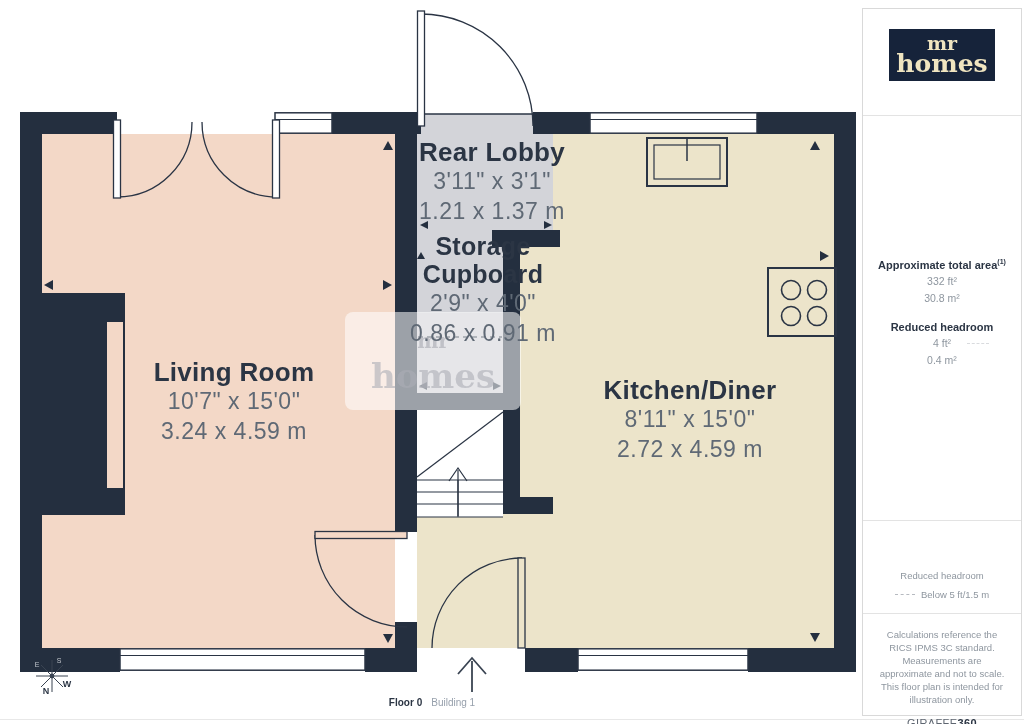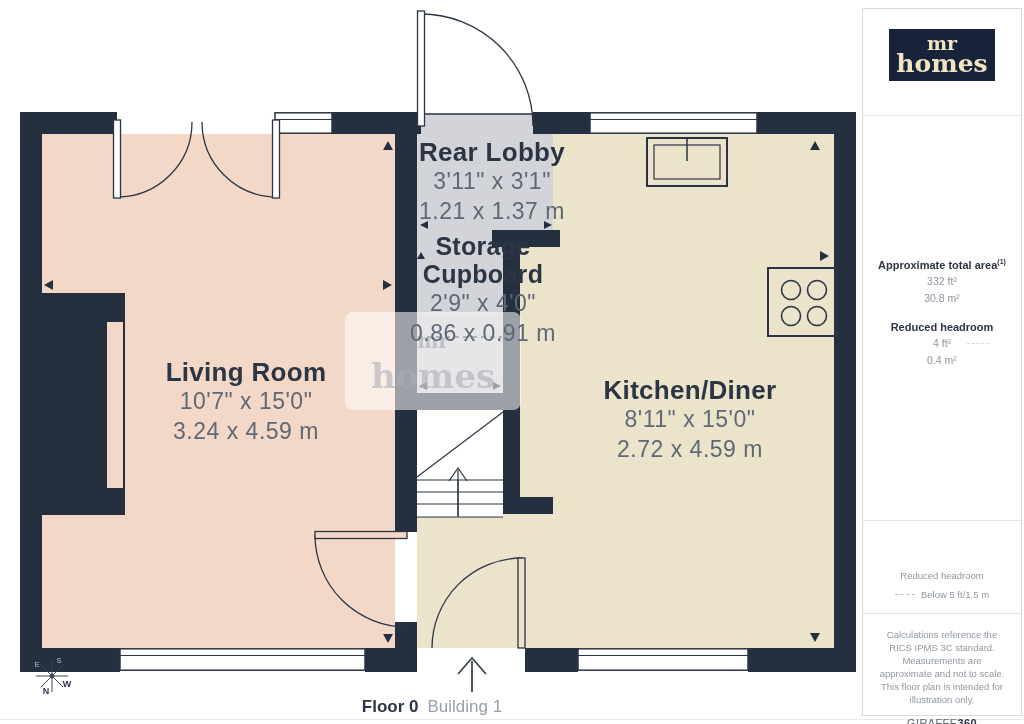--- a/index.html
+++ b/index.html
@@ -5,21 +5,21 @@
   html,body{margin:0;padding:0;background:#ffffff;width:1024px;height:724px;overflow:hidden;
     font-family:"Liberation Sans", sans-serif;}
   #canvas{position:relative;width:1024px;height:724px;background:#fff;}
   #plan-svg{position:absolute;left:0;top:0;}
   
   .room-label{position:absolute;transform:translate(-50%,-50%);text-align:center;white-space:nowrap;z-index:5;}
   .room-name{font-size:26px;font-weight:700;color:#2b3544;line-height:28px;letter-spacing:.3px;}
   .room-dim{font-size:23px;font-weight:400;color:#5f6975;line-height:30px;letter-spacing:.5px;}
   
   .floor-caption{position:absolute;left:432px;top:697px;transform:translateX(-50%);display:flex;gap:9px;
-    font-size:17px;z-index:5;white-space:nowrap;}
+    font-size:10px;z-index:5;white-space:nowrap;}
   .floor-caption .floor{font-weight:700;color:#2b3544;}
   .floor-caption .building{color:#97a0ac;}
   
   .sidebar{position:absolute;left:862px;top:8px;width:160px;height:708px;background:#fff;
     border:1px solid #d9d9d9;box-sizing:border-box;z-index:6;}
   .sb-sec{position:absolute;left:0;width:158px;box-sizing:border-box;}
   .sb-logo-sec{top:0;height:107px;border-bottom:1px solid #e3e3e3;}
   .logo-box{position:absolute;left:26px;top:20px;width:106px;height:52px;background:#16233a;
     display:flex;flex-direction:column;align-items:center;justify-content:center;}
   .logo-mr{font-family:"DejaVu Serif", serif;font-weight:700;color:#f0e5c0;font-size:19px;line-height:17px;}
@@ -178,21 +178,21 @@
         <line x1="-11" y1="11" x2="11" y2="-11"></line>
       </g>
       <circle cx="0" cy="0" r="2.4" fill="#3a4452"></circle>
       <text x="-6" y="18" text-anchor="middle" font-size="9" font-weight="bold" fill="#2b3544">N</text>
       <text x="15" y="11" text-anchor="middle" font-size="9" font-weight="bold" fill="#2b3544">W</text>
       <text x="-15" y="-9" text-anchor="middle" font-size="7" fill="#c3c7cd">E</text>
       <text x="7" y="-13" text-anchor="middle" font-size="7" fill="#c3c7cd">S</text>
     </g>
   </svg>
 
-  <div class="room-label" style="left:246px;top:402px;">
+  <div class="room-label" style="left:234px;top:402px;">
     <div class="room-name">Living Room</div>
     <div class="room-dim">10'7" x 15'0"</div>
     <div class="room-dim">3.24 x 4.59 m</div>
   </div>
 
   <div class="room-label" style="left:690px;top:420px;text-align:center;">
     <div class="room-name">Kitchen/Diner</div>
     <div class="room-dim">8'11" x 15'0"</div>
     <div class="room-dim">2.72 x 4.59 m</div>
   </div>

